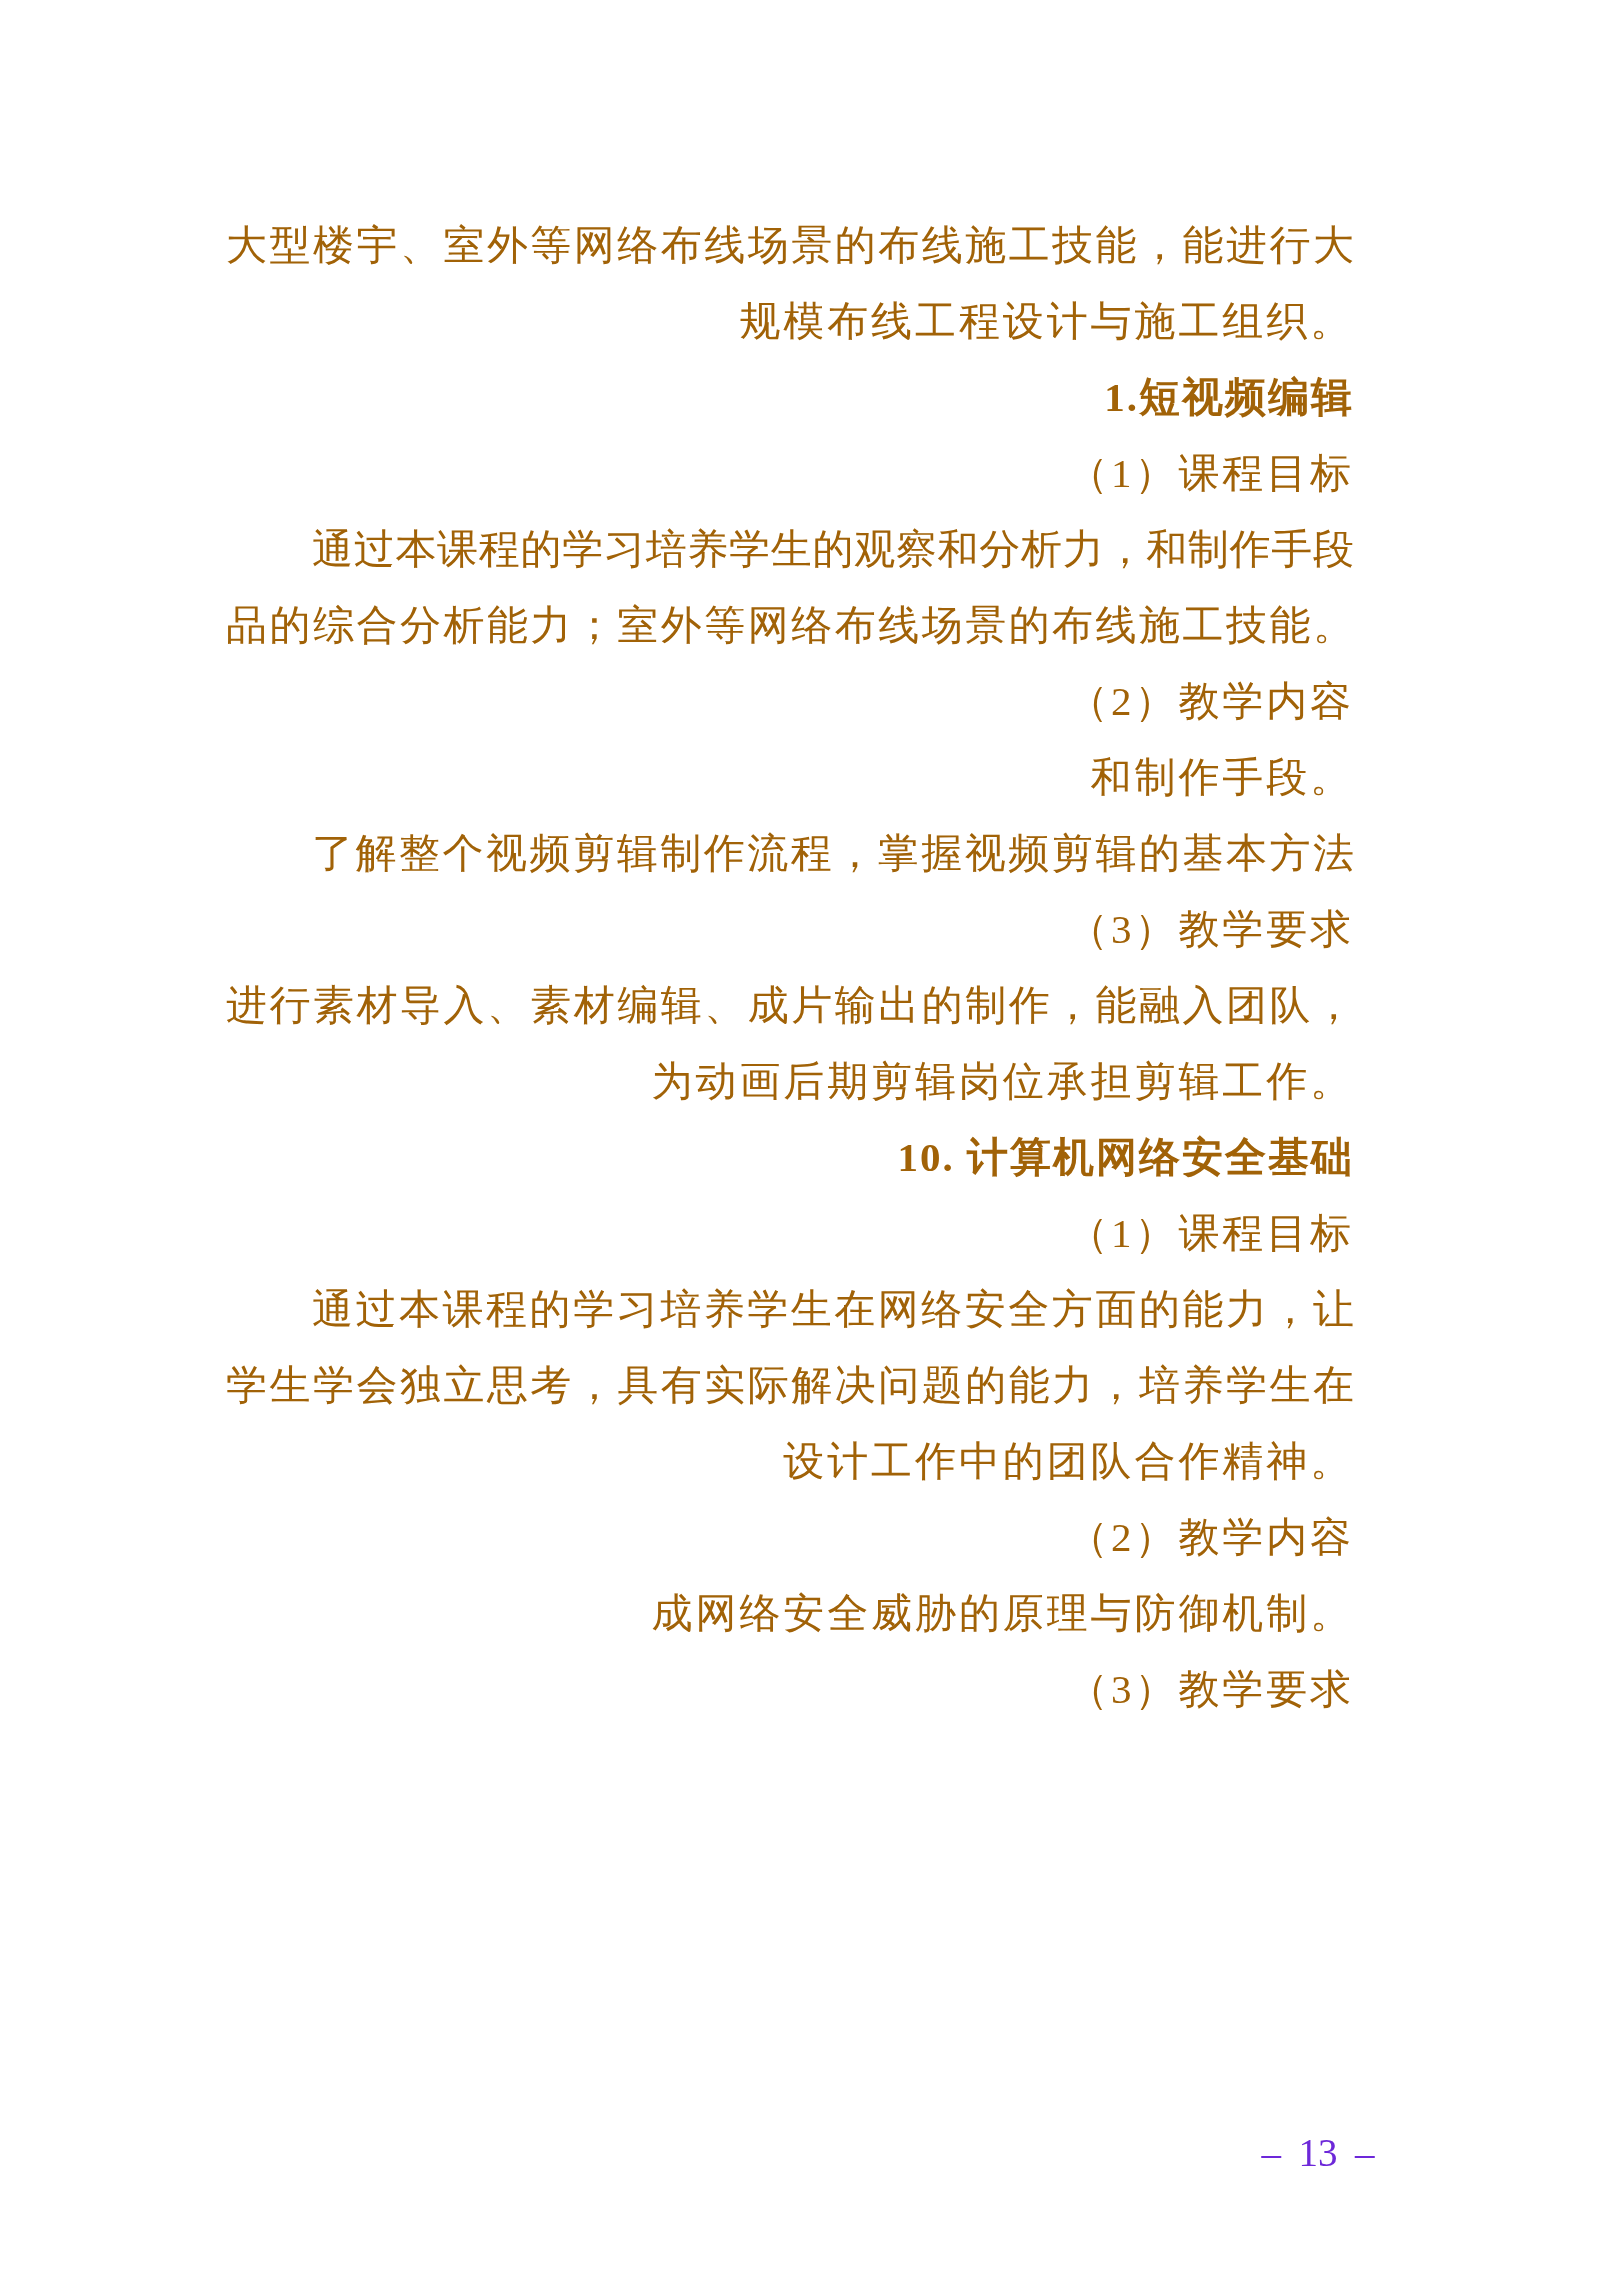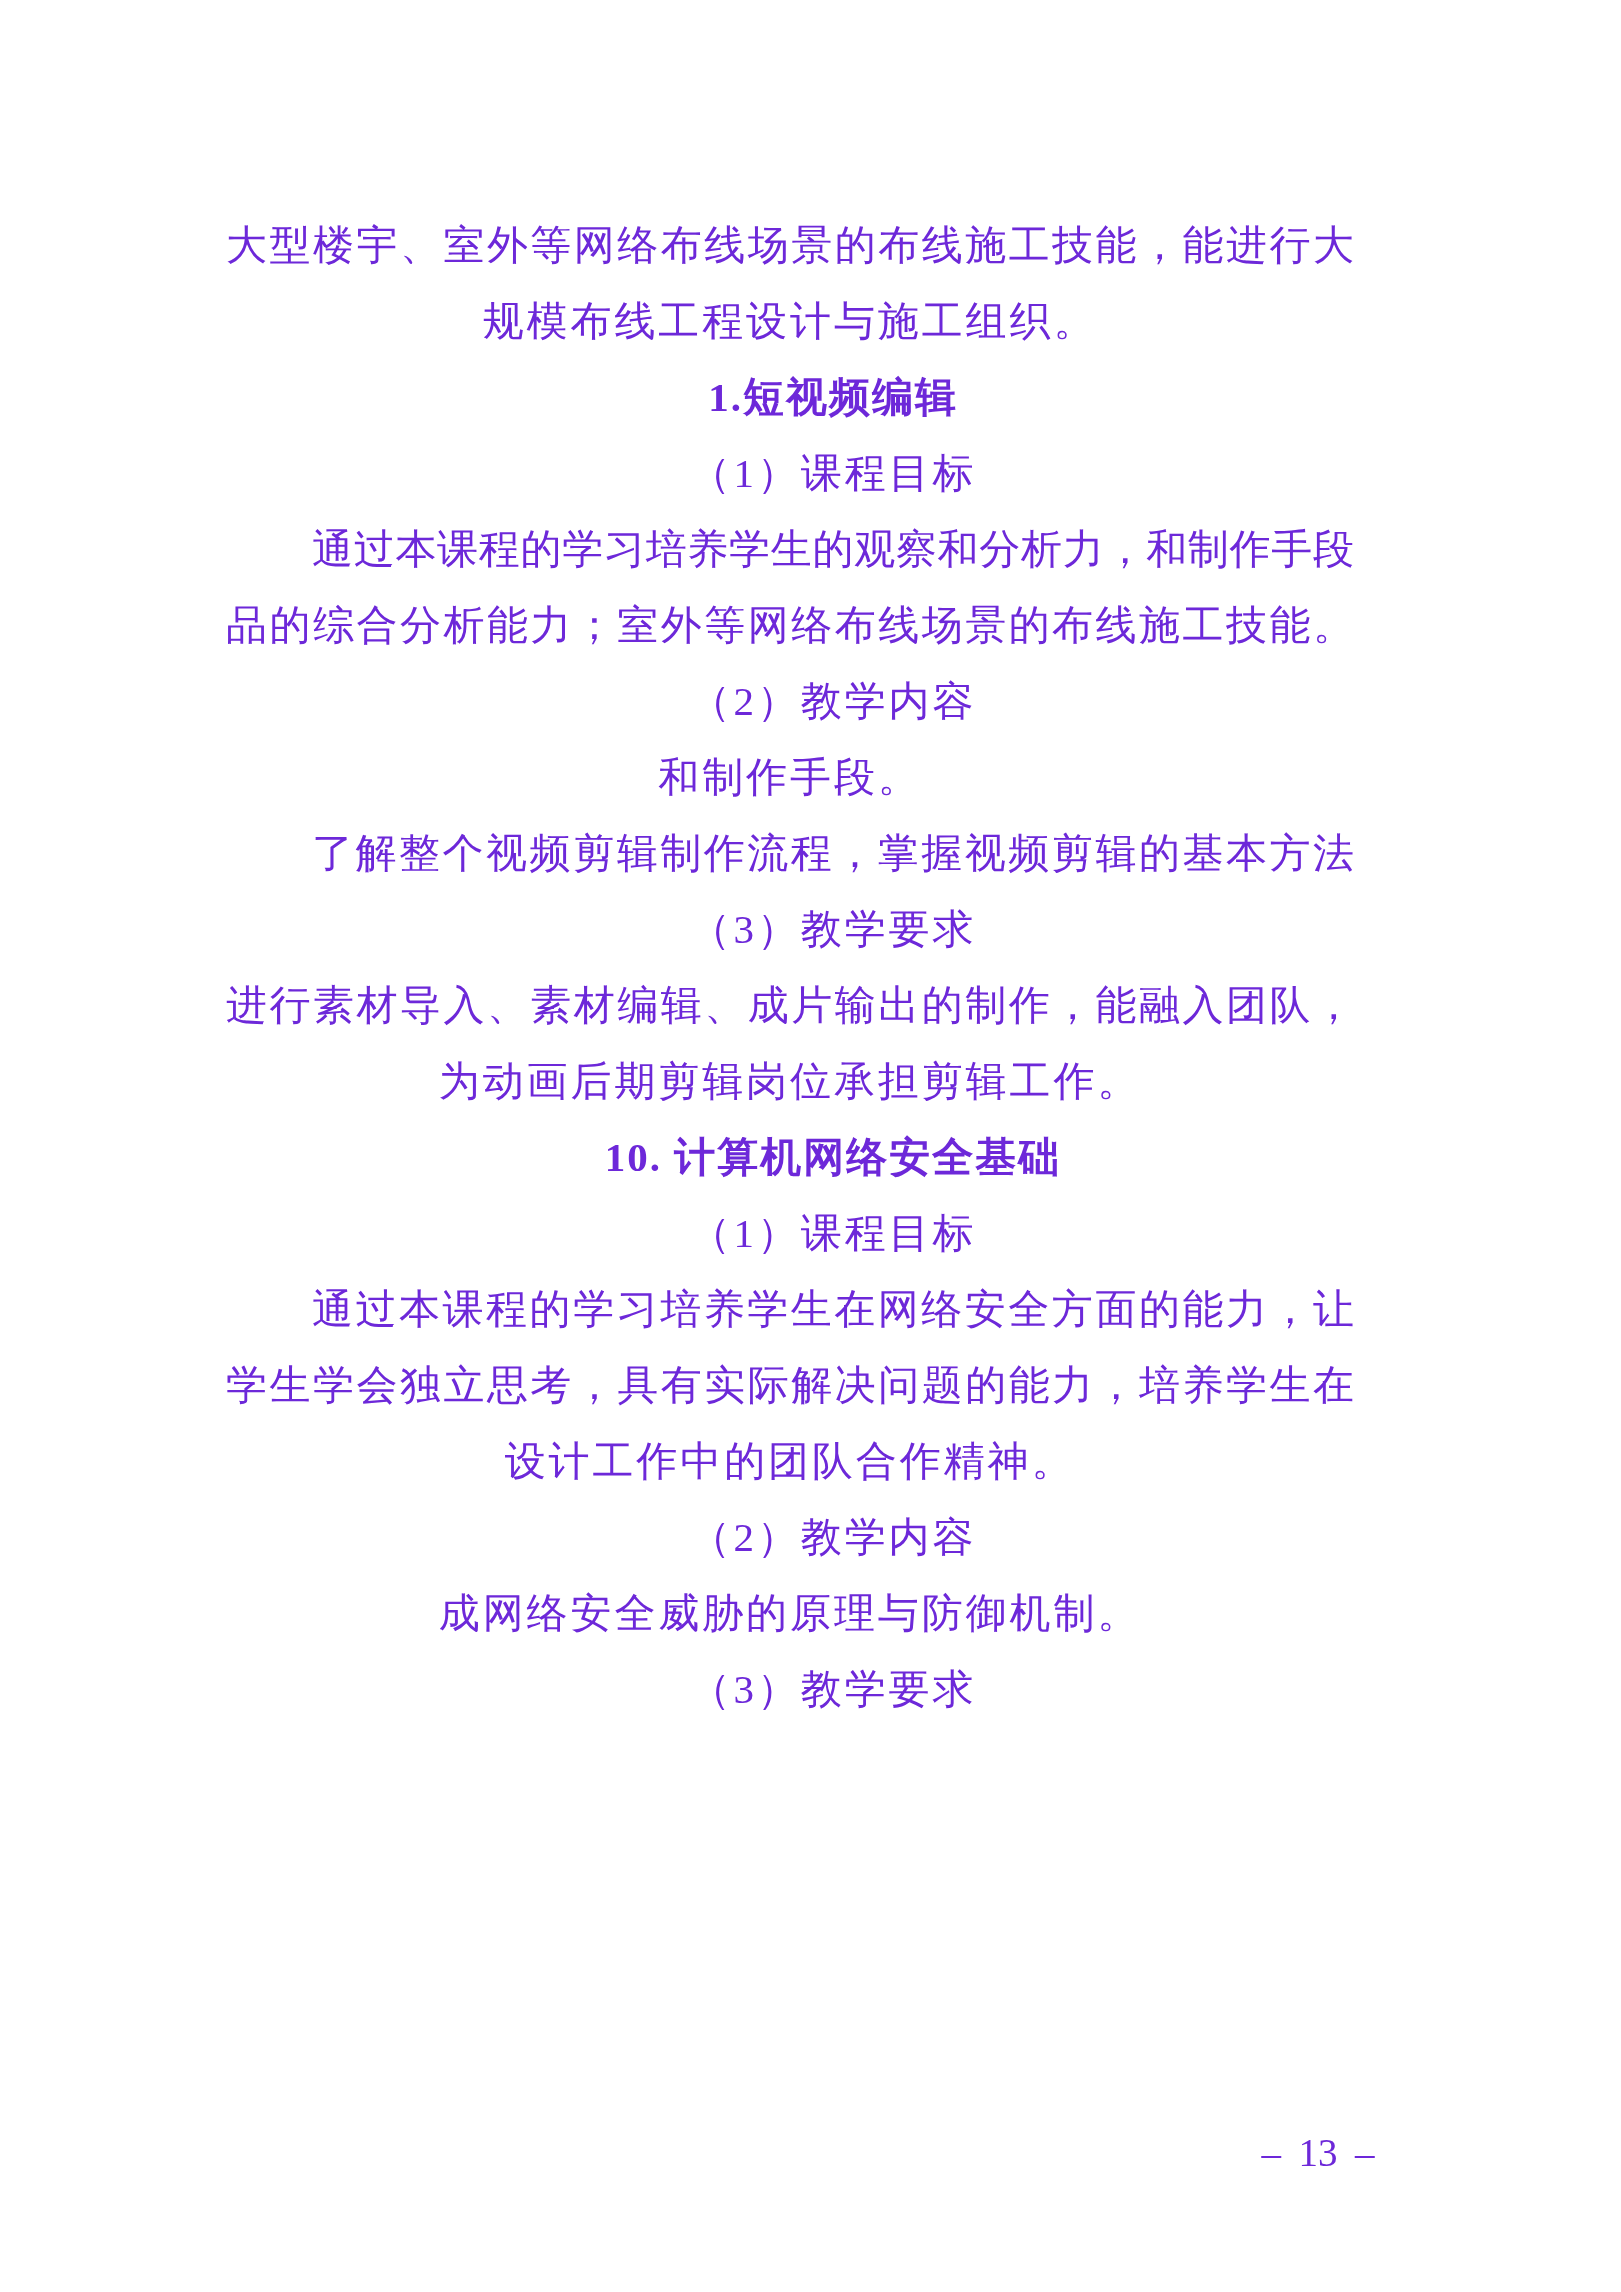--- a/index.html
+++ b/index.html
@@ -19,26 +19,26 @@
   .text-block {
     position: absolute;
     left: 226px;
     top: 207px;
     width: 1128px;
   }
   .line {
     height: 76px;
     line-height: 76px;
     font-size: 41px;
-    color: #6d28d9;
+    color: #a16207;
     overflow: hidden;
     font-family: Liberation Serif, serif;
   }
   .line.left {
-    text-align: center;
+    text-align: right;
     letter-spacing: 2.9px;
   }
   .line.j {
     text-align: justify;
     text-align-last: justify;
     letter-spacing: 0;
   }
   .line.indent {
     text-indent: 86px;
   }

